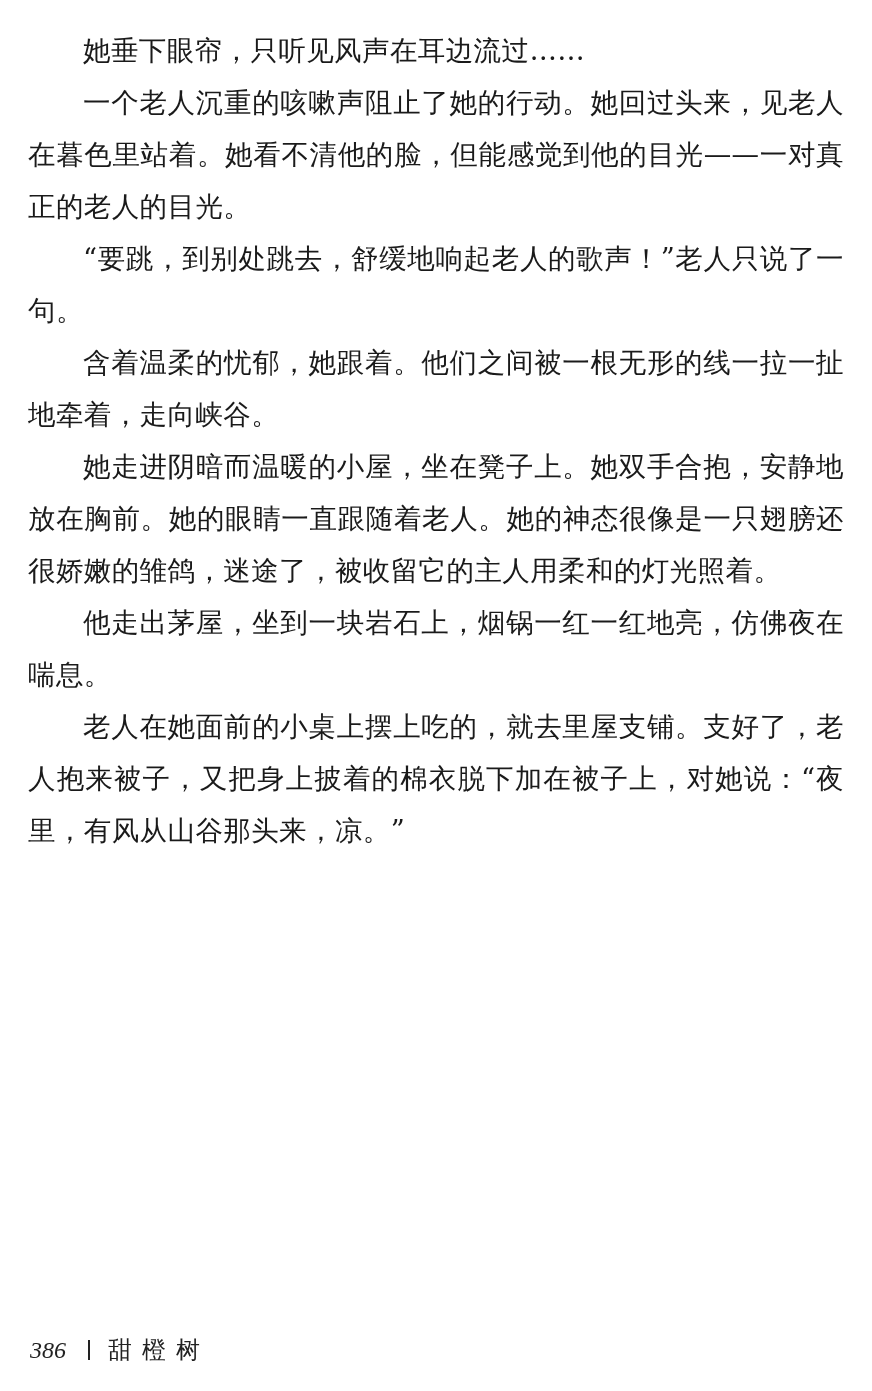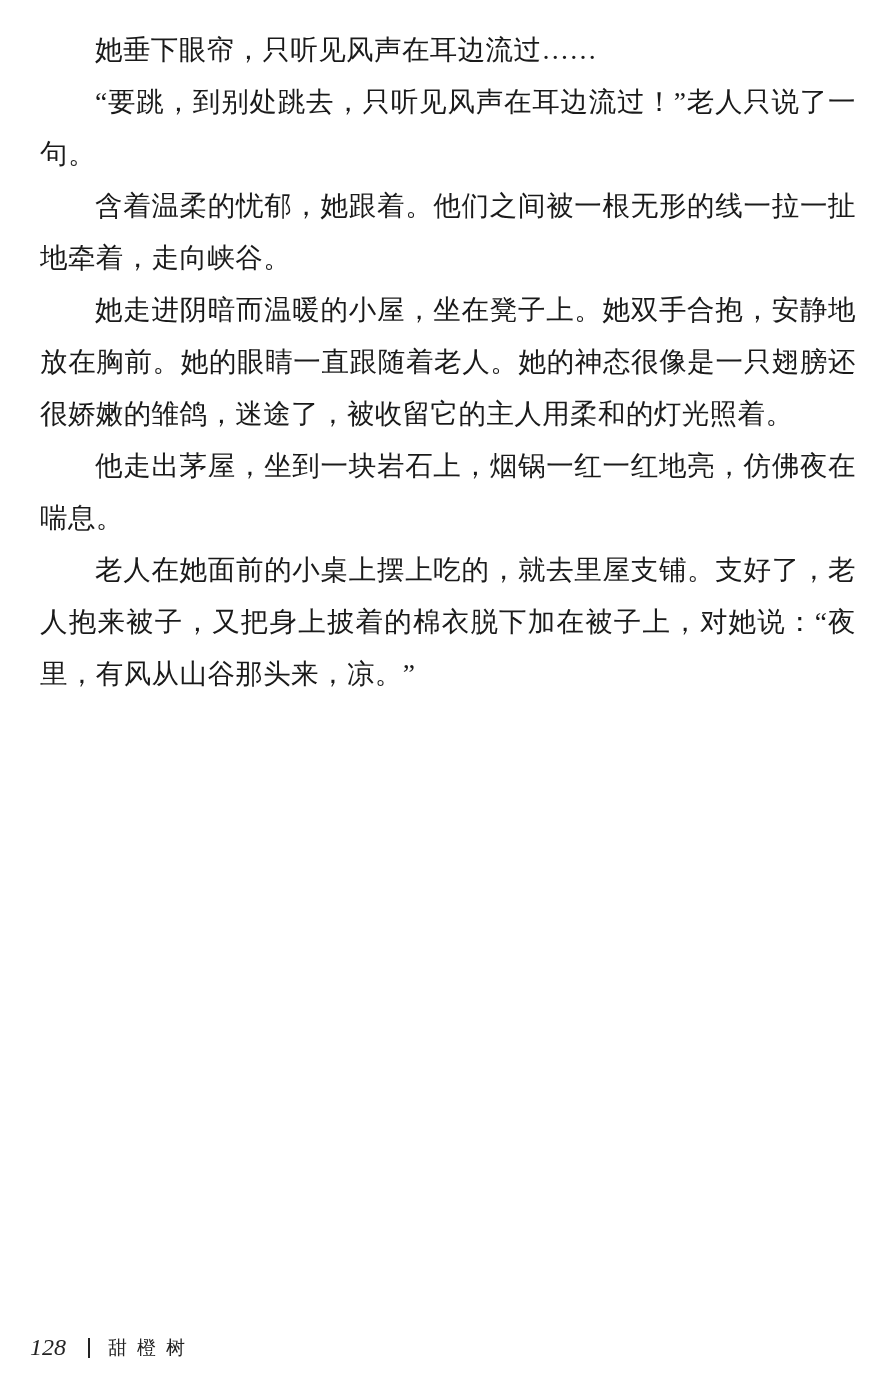--- a/index.html
+++ b/index.html
@@ -1,35 +1,36 @@
 <!DOCTYPE html>
 <html><head>
 <meta charset="utf-8">
 <style>
   html, body { margin: 0; padding: 0; background: #ffffff; }
   body { width: 872px; height: 1391px; position: relative; overflow: hidden;
          font-family: "DejaVu Serif", "Liberation Serif", serif; color: #1a1a1a; }
-  .page { position: absolute; left: 40px; top: 24px; width: 816px; font-family: Liberation Serif, serif; }
+  .page { position: absolute; left: 28px; top: 24px; width: 816px; }
   .para { margin: 0; font-size: 27.5px; line-height: 52px; text-indent: 2em;
           text-align: justify; letter-spacing: 0.4px; }
   .footer { position: absolute; left: 30px; top: 1334px; display: flex; align-items: center;
             font-size: 22px; color: #222; }
   .folio { font-family: "Liberation Serif", serif; font-style: italic; font-size: 24px; }
   .sep { display: inline-block; width: 2px; height: 20px; background: #222; margin: 0 18px 0 22px; }
-  .book-title { letter-spacing: 10px; font-family: "DejaVu Sans", sans-serif; font-size: 19px; }
+  .book-title { letter-spacing: 10px; font-family: "DejaVu Sans", sans-serif; font-size: 24px; }
 </style>
 </head>
 <body>
 
 <div class="page">
   <p class="para">她垂下眼帘，只听见风声在耳边流过……</p>
-  <p class="para">“要跳，到别处跳去，只听见风声在耳边流过！”老人只说了一句。</p>
+  <p class="para">一个老人沉重的咳嗽声阻止了她的行动。她回过头来，见老人在暮色里站着。她看不清他的脸，但能感觉到他的目光——一对真正的老人的目光。</p>
+  <p class="para">“要跳，到别处跳去，舒缓地响起老人的歌声！”老人只说了一句。</p>
   <p class="para">含着温柔的忧郁，她跟着。他们之间被一根无形的线一拉一扯地牵着，走向峡谷。</p>
   <p class="para">她走进阴暗而温暖的小屋，坐在凳子上。她双手合抱，安静地放在胸前。她的眼睛一直跟随着老人。她的神态很像是一只翅膀还很娇嫩的雏鸽，迷途了，被收留它的主人用柔和的灯光照着。</p>
   <p class="para">他走出茅屋，坐到一块岩石上，烟锅一红一红地亮，仿佛夜在喘息。</p>
   <p class="para">老人在她面前的小桌上摆上吃的，就去里屋支铺。支好了，老人抱来被子，又把身上披着的棉衣脱下加在被子上，对她说：“夜里，有风从山谷那头来，凉。”</p>
 </div>
 
 <div class="footer">
-  <span class="folio">128</span>
+  <span class="folio">386</span>
   <span class="sep"></span>
   <span class="book-title">甜橙树</span>
 </div>
 
 </body></html>

